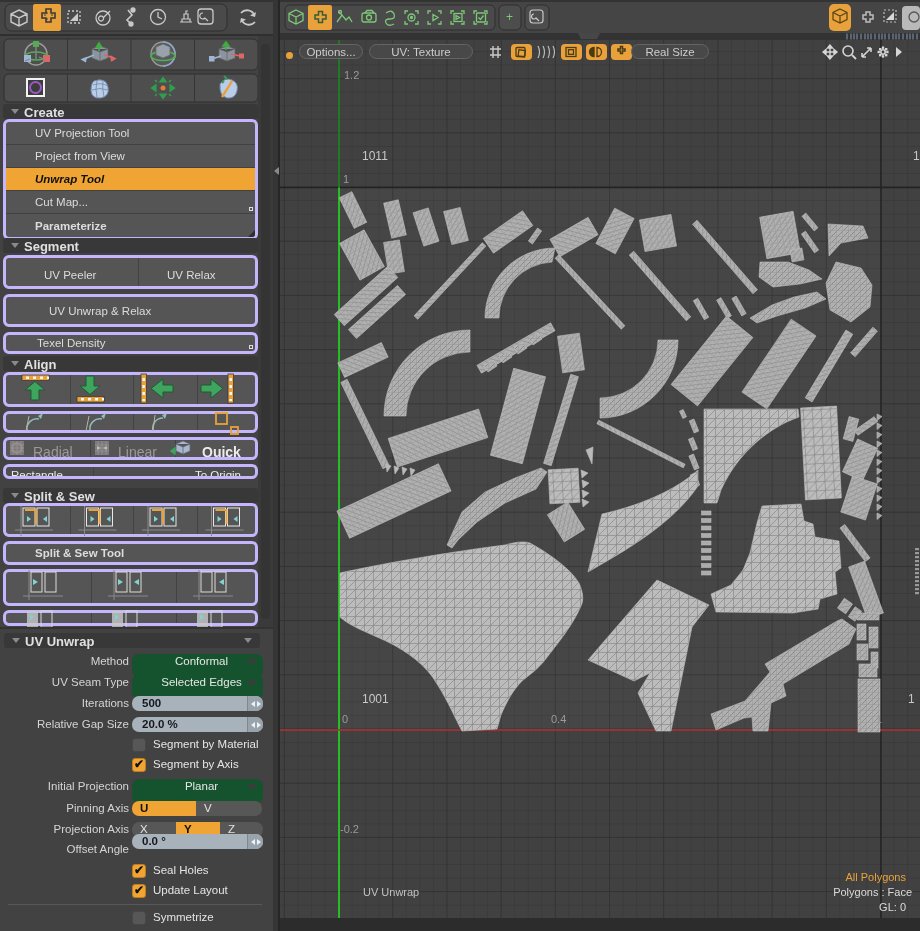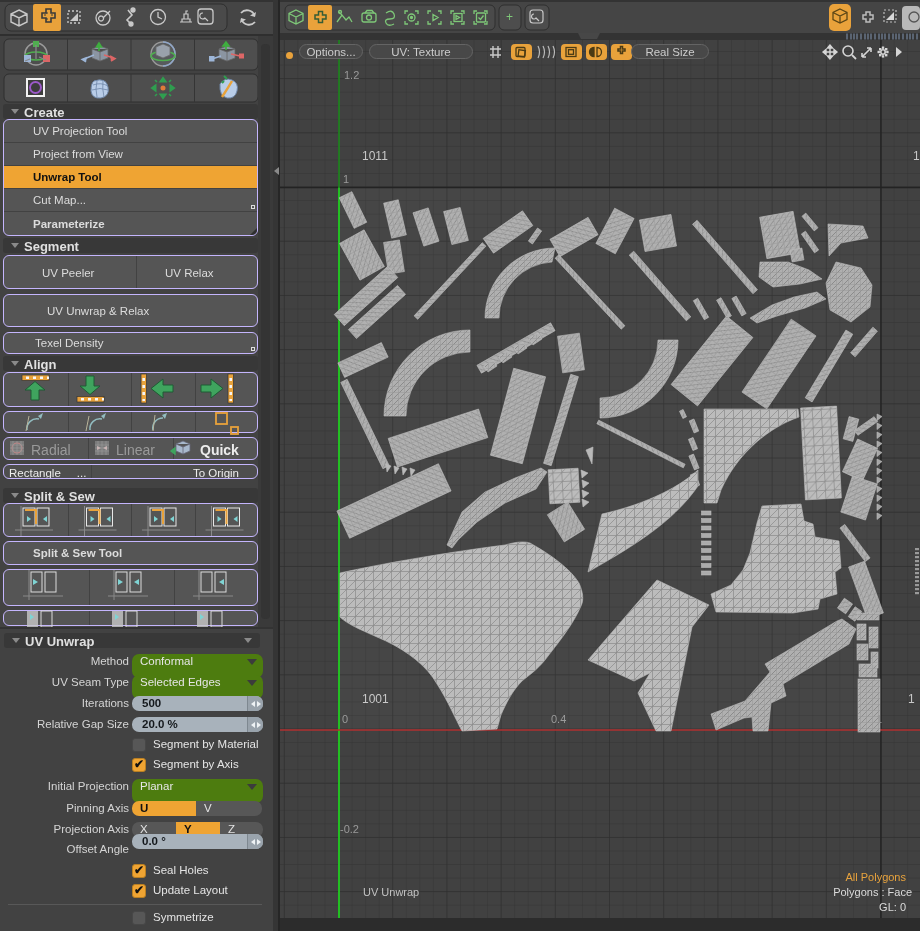--- a/index.html
+++ b/index.html
@@ -8,31 +8,31 @@
 #left { position:absolute; left:0; top:0; width:280px; height:931px; background:#424242; }
 #vp { position:absolute; left:280px; top:0; width:640px; height:931px; background:#3e3e3e; }
 .sechdr { position:absolute; left:3px; width:255px; height:15px; background:#383838;
   border-radius:3px; }
 .htri { position:absolute; left:8px; top:5px; width:0; height:0;
   border-left:4px solid transparent; border-right:4px solid transparent;
   border-top:5px solid #8a8a8a; }
 .htxt { position:absolute; left:21px; top:1px; font-size:13px; font-weight:bold; color:#e0e0e0; }
 .btxt { position:absolute; top:50%; transform:translateY(-50%); white-space:nowrap; }
 .grp { position:absolute; left:3px; width:255px; background:#555;
-  border:1px solid #c4b5fd; border-radius:6px; overflow:hidden; }
+  border:3px solid #c4b5fd; border-radius:6px; overflow:hidden; }
 .grow { position:relative; border-bottom:1px solid #424242; color:#dcdcdc; font-size:11.5px; }
 .grow:last-child { border-bottom:none;font-weight:bold; }
 .grow span { position:absolute; left:29px; top:50%; transform:translateY(-50%); }
-.orange { background:#efa433 !important; color:#111 !important; font-weight:bold; }
+.orange { background:#efa433 !important; color:#111 !important; font-weight:bold;font-style:italic; }
 #props { position:absolute; left:0; top:627px; width:280px; height:304px; background:#424242;
   border-top:2px solid #333; }
 .plabel { position:absolute; right:151px; width:140px; text-align:right; font-size:11.5px;
   color:#d4d4d4; height:15px; line-height:15px; }
-.dd { position:absolute; left:132px; width:131px; height:24px; background:#4d7c0f;
-  border-radius:7px; color:#e6e6e6; font-size:11.5px; line-height:15px; }
+.dd { position:absolute; left:132px; width:131px; height:24px; background:#14532d;
+  border-radius:7px; color:#e6e6e6; font-size:11.5px; line-height:15px;text-align:center; }
 .dd > span:first-child { margin-left:8px; }
 .ddarr { position:absolute; right:6px; top:5px; width:0; height:0;
   border-left:5px solid transparent; border-right:5px solid transparent;
   border-top:6px solid #3c3c3c; }
 .nf { position:absolute; left:132px; width:131px; height:15px; background:#a8b2bb;
   border-radius:7px; color:#14181c; font-size:11.5px; font-weight:bold; line-height:15px; }
 .nf > span:first-child { margin-left:10px; }
 .spin { position:absolute; right:0; top:0; width:16px; height:15px; background:#99a3ac;
   border-radius:0 7px 7px 0; border-left:1px solid #7e8890; }
 .spin i { position:absolute; top:4.5px; width:0; height:0; border-top:3px solid transparent;

